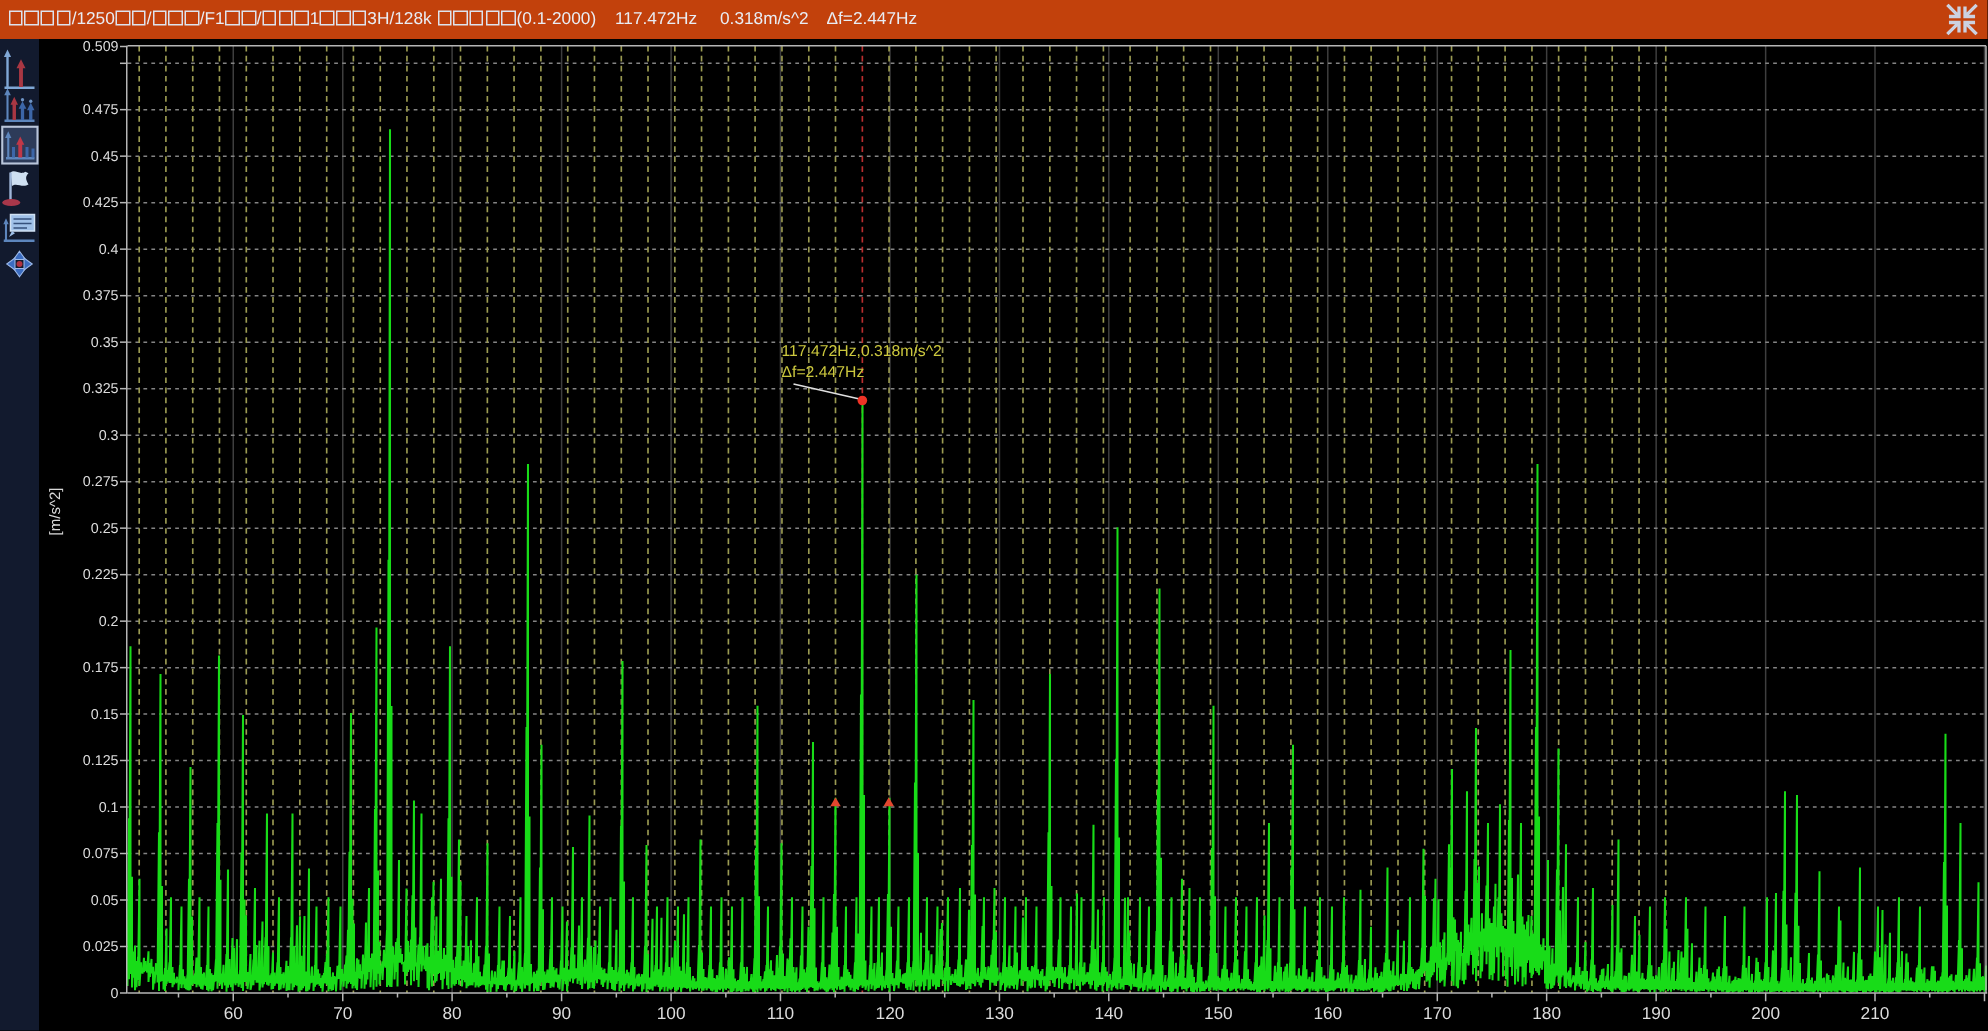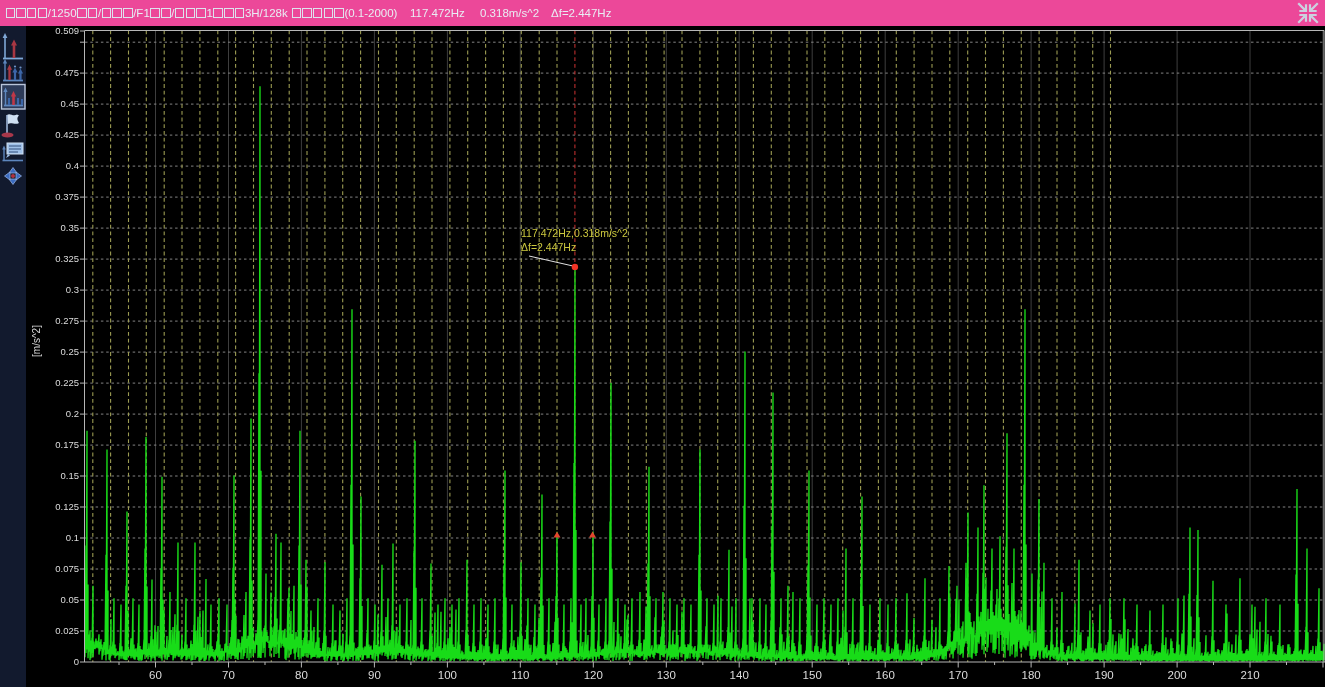--- a/index.html
+++ b/index.html
@@ -1,16 +1,16 @@
 <!DOCTYPE html>
 <html><head><meta charset="utf-8">
 <style>
 *{margin:0;padding:0;box-sizing:border-box}
 html,body{width:1325px;height:687px;background:#000;overflow:hidden;font-family:"Liberation Sans",sans-serif}
-#titlebar{position:absolute;left:0;top:0;width:1325px;height:26px;background:#ec4899;color:#e9edf4;font-size:11.5px;line-height:26px;white-space:nowrap}
+#titlebar{position:absolute;left:0;top:0;width:1325px;height:26px;background:#c2410c;color:#e9edf4;font-size:11.5px;line-height:26px;white-space:nowrap}
 #titlebar .c{display:inline-block;width:9.5px;height:10px;border:1px solid #dde3ee;margin:0 0.6px;vertical-align:-1px}
 #toolbar{position:absolute;left:0;top:26px;width:26px;height:661px;background:#121a2e}
 #chart{position:absolute;left:0;top:0}
 svg text{font-family:"Liberation Sans",sans-serif}
 </style></head>
 <body>
 <svg id="chart" width="1325" height="687" viewBox="0 0 1325 687">
 <rect x="26" y="26" width="1299" height="661" fill="#000"></rect>
 <g stroke="#3e3e3e" stroke-width="1">
       <line x1="155.5" y1="30.5" x2="155.5" y2="662.0"></line>

